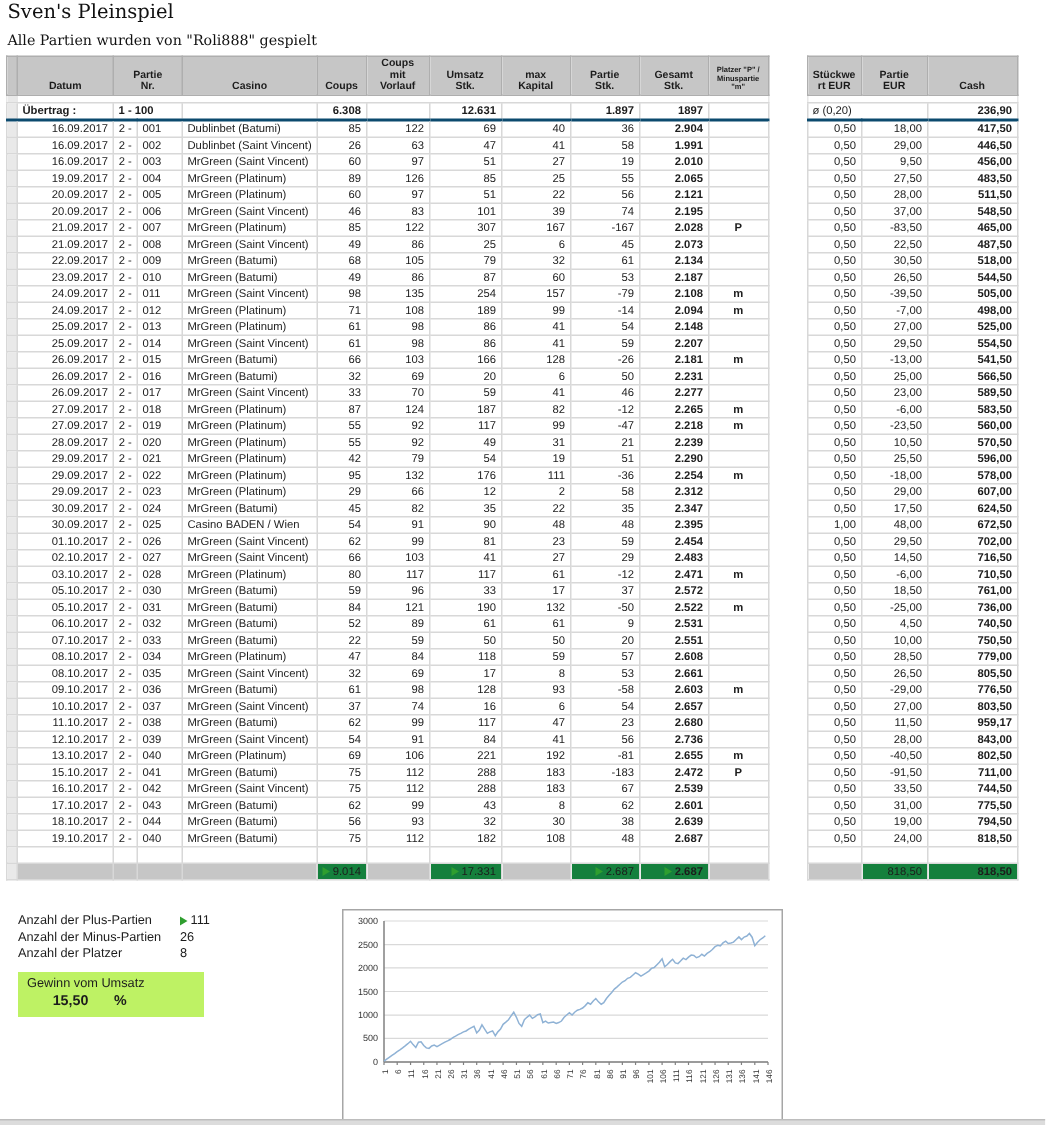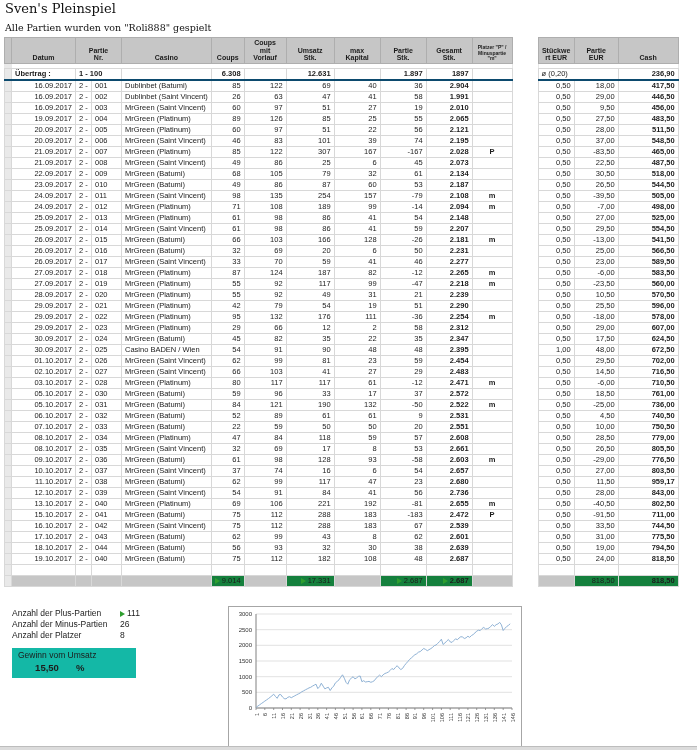--- a/index.html
+++ b/index.html
@@ -34,21 +34,21 @@
   tfoot td.valcell{background:#15803d;}
   tfoot td.c-spacer{border-top:none;border-bottom:none;}
   .gmark{display:inline-block;width:0;height:0;border-top:3px solid transparent;
         border-bottom:3px solid transparent;border-left:5px solid #2f9e2f;
         margin-right:2px;vertical-align:middle;}
   .stats{position:absolute;left:12px;top:608px;font-size:8.5px;color:#1c1c1c;}
   .stat-row{display:flex;height:11px;line-height:11px;}
   .stat-label{width:108px;}
   .stat-value{width:40px;}
   .gain-box{position:absolute;left:12px;top:648px;width:112px;height:26px;
-        background:#14b8a6;padding:2px 6px;font-size:8.5px;color:#1c1c1c;}
+        background:#bef264;padding:2px 6px;font-size:8.5px;color:#1c1c1c;}
   .gain-value-line{display:flex;font-weight:bold;font-size:9.5px;margin-top:2px;}
   .gain-value{width:58px;text-align:center;}
   .chart-box{position:absolute;left:228px;top:606px;width:292px;height:141px;
         border:1px solid #a6a6a6;background:#fff;}
   .bottom-bar{position:absolute;left:0;bottom:0;width:697px;height:3px;
         background:#dcdcdc;border-top:1px solid #bdbdbd;}
 </style>
 </head>
 <body>
 

